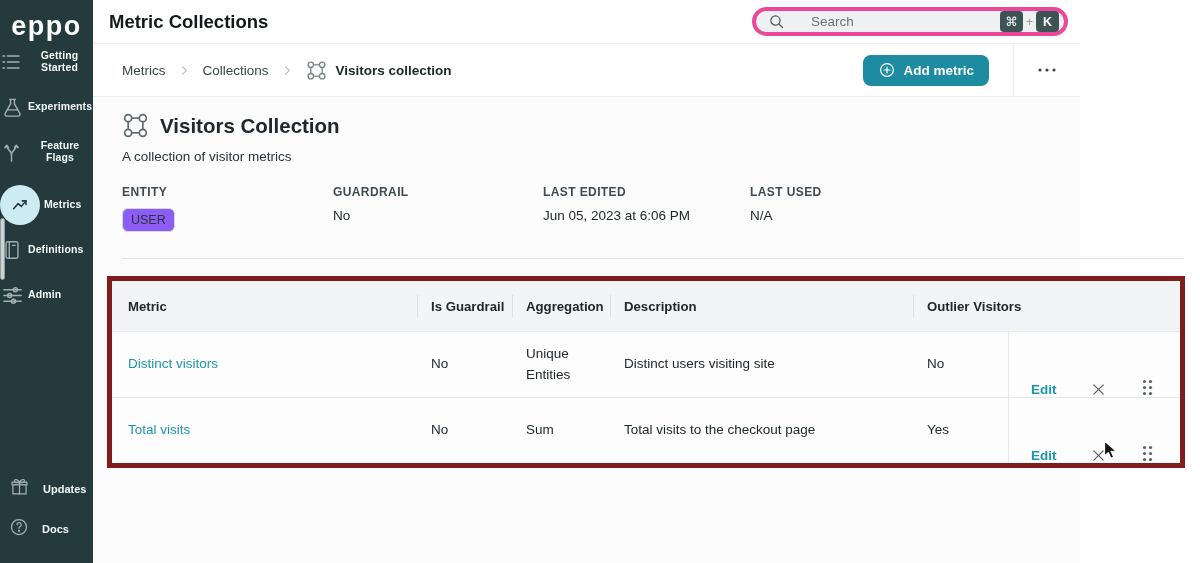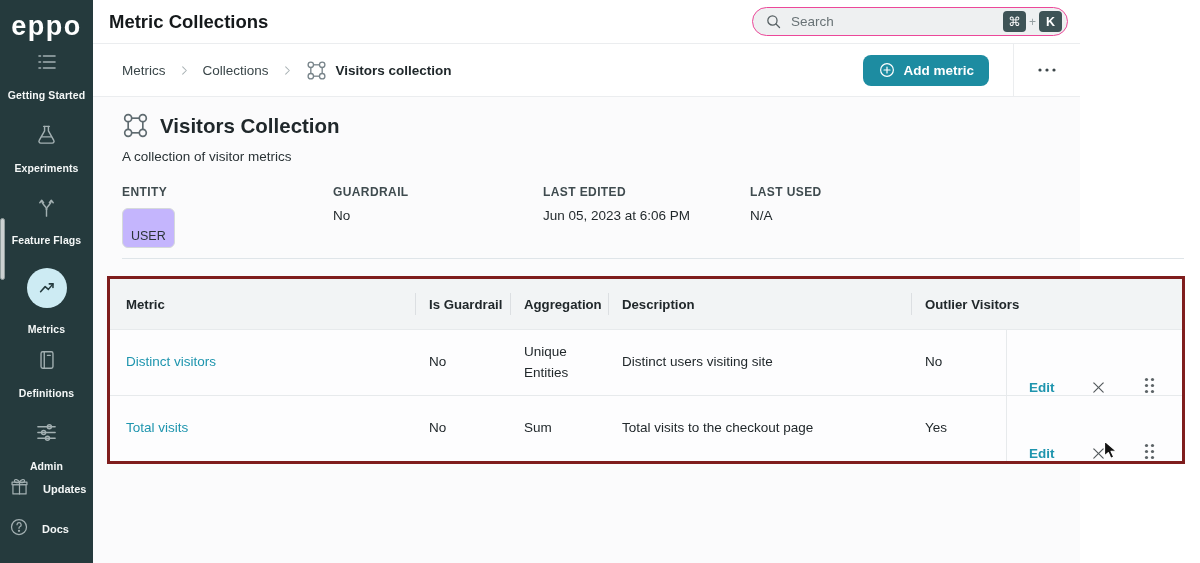--- a/index.html
+++ b/index.html
@@ -5,37 +5,37 @@
   * { margin:0; padding:0; box-sizing:border-box; }
   html,body { width:1200px; height:563px; overflow:hidden; }
   body { font-family:"Liberation Sans", sans-serif; background:#fff; color:#22292c; }
   .app { position:relative; width:1080px; height:563px; display:flex; }
 
   
   .sidebar { position:relative; width:93px; height:563px; background:#253a3d; flex:0 0 93px; display:flex; flex-direction:column; align-items:center; }
   .logo { color:#fff; font-size:27px; font-weight:600; letter-spacing:1.5px; margin-top:6px; height:40px; display:flex; align-items:center; cursor:pointer; }
   .scroll-thumb { position:absolute; left:0; top:218px; width:5px; height:62px; background:#ccd1d1; border:1px solid #929e9e; border-radius:3px; }
   .nav { display:flex; flex-direction:column; align-items:center; margin-top:4px; width:100%; }
-  .nav-item { display:flex; flex-direction:column; align-items:center; gap:16px; margin-bottom:21px; cursor:pointer; width:100%; }
+  .nav-item { display:flex; flex-direction:row; align-items:center; gap:4px; margin-bottom:21px; cursor:pointer; width:100%; }
   .nav-item.metrics { margin-bottom:13px; }
   .nav-icon { width:24px; height:24px; display:flex; align-items:center; justify-content:center; }
   .nav-icon svg { stroke:#a3b0b2; }
   .nav-label { font-size:10.5px; font-weight:700; color:#f4f7f7; letter-spacing:0.1px; text-align:center; line-height:1.1; }
   .active-circle { width:40px; height:40px; border-radius:50%; background:#cdebf3; display:flex; align-items:center; justify-content:center; }
   .active-circle svg { stroke:#243a3d; }
   .nav-footer { position:absolute; left:0; bottom:6px; width:100%; padding-left:9px; }
   .foot-item { display:flex; align-items:center; gap:13px; margin-bottom:16px; cursor:pointer; }
   .foot-item svg { stroke:#a3b0b2; flex:0 0 auto; }
   .foot-label { font-size:11px; font-weight:700; color:#f4f7f7; }
 
   
   .main { position:relative; flex:1; height:563px; background:#fbfbfc; }
   .topbar { height:44px; background:#fff; border-bottom:1px solid #ebedef; display:flex; align-items:center; padding:0 12px 0 16px; }
   .page-title { font-size:18.5px; font-weight:700; color:#15191b; }
-  .search { margin-left:auto; width:316px; height:29px; background:#eef0f1; border:1px solid #ec4899; border-radius:15px; display:flex; align-items:center; padding:0 5px 0 12px; cursor:text; }
+  .search { margin-left:auto; width:316px; height:29px; background:#eef0f1; border:4px solid #ec4899; border-radius:15px; display:flex; align-items:center; padding:0 5px 0 12px; cursor:text;gap:17px; }
   .search-ph { font-size:13.5px; color:#687275; margin-left:9px; flex:1; }
   .keys { display:flex; align-items:center; gap:3px; }
   .key { min-width:23px; height:21px; background:#3e5356; color:#fff; border-radius:4px; display:flex; align-items:center; justify-content:center; font-size:12.5px; padding:0 4px; }
   .key.k { font-weight:700; }
   .key-plus { color:#949ea0; font-size:12px; }
 
   .crumbbar { height:53px; background:#fff; border-bottom:1px solid #ebedef; display:flex; align-items:center; padding-left:29px; }
   .crumb { font-size:13.5px; color:#3a4649; cursor:pointer; }
   .crumb-sep { margin:0 13px; display:flex; align-items:center; }
   .crumb-cur { font-size:13.5px; font-weight:700; color:#20282b; display:flex; align-items:center; gap:9px; }
@@ -43,25 +43,25 @@
   .more-wrap { border-left:1px solid #ebedef; height:53px; display:flex; align-items:center; padding:0 23px; margin-left:24px; cursor:pointer; }
 
   .content { position:relative; height:465px; }
   .head-row { position:absolute; left:29px; top:15px; display:flex; align-items:center; gap:11px; }
   .coll-title { font-size:20.5px; font-weight:700; color:#20282b; }
   .coll-desc { position:absolute; left:29px; top:52px; font-size:13.5px; color:#2a3336; }
 
   .meta-col { position:absolute; top:88px; }
   .meta-label { font-size:12px; font-weight:700; color:#3f4b4f; letter-spacing:0.4px; }
   .meta-value { margin-top:9px; font-size:13.5px; color:#1f2629; }
-  .badge { display:inline-block; border:1px solid #d5d9db; border-radius:6px; padding:20px 8px 4px; font-size:12.5px; color:#2b3438; background:#c4b5fd; }
+  .badge { display:inline-block; border:1px solid #d5d9db; border-radius:6px; padding:4px 8px 4px; font-size:12.5px; color:#2b3438; background:#8b5cf6; }
 
   .divider { position:absolute; left:29px; top:161px; width:1062px; height:1px; background:#dfe5e9; }
 
-  .tbl { position:absolute; left:14px; top:179px; width:1078px; border:3px solid #7f1d1d; background:#14b8a6; }
+  .tbl { position:absolute; left:14px; top:179px; width:1078px; border:5px solid #7f1d1d; background:#14b8a6; }
   .tr { display:grid; grid-template-columns:305px 95px 98px 303px 95px 1fr; align-items:center; }
   .tr.head { height:50px; background:#f2f4f5; }
   .tr.row { min-height:66px; border-top:1px solid #e7eaec; background:#fdfdfe; }
   .th { position:relative; font-size:13.2px; font-weight:700; color:#21282b; padding:0 12px 0 14px; white-space:nowrap; }
   .th:first-child { padding-left:16px; }
   .th.hasdiv::before { content:""; position:absolute; left:0; top:-11px; height:22px; width:1px; background:#dcdfe2; top:50%; transform:translateY(-50%); }
   .th.of-visible { overflow:visible; }
   .td { font-size:13.5px; color:#22292c; padding:0 12px 0 14px; line-height:1.5; }
   .td:first-child { padding-left:16px; }
   .td a, .link { color:#1e95ae; text-decoration:none; cursor:pointer; }

